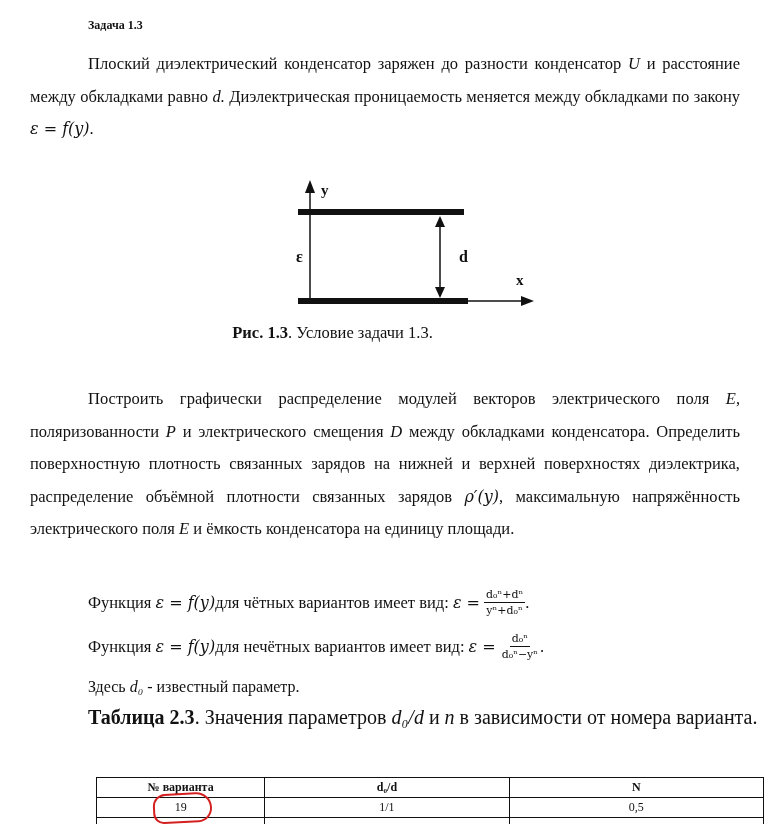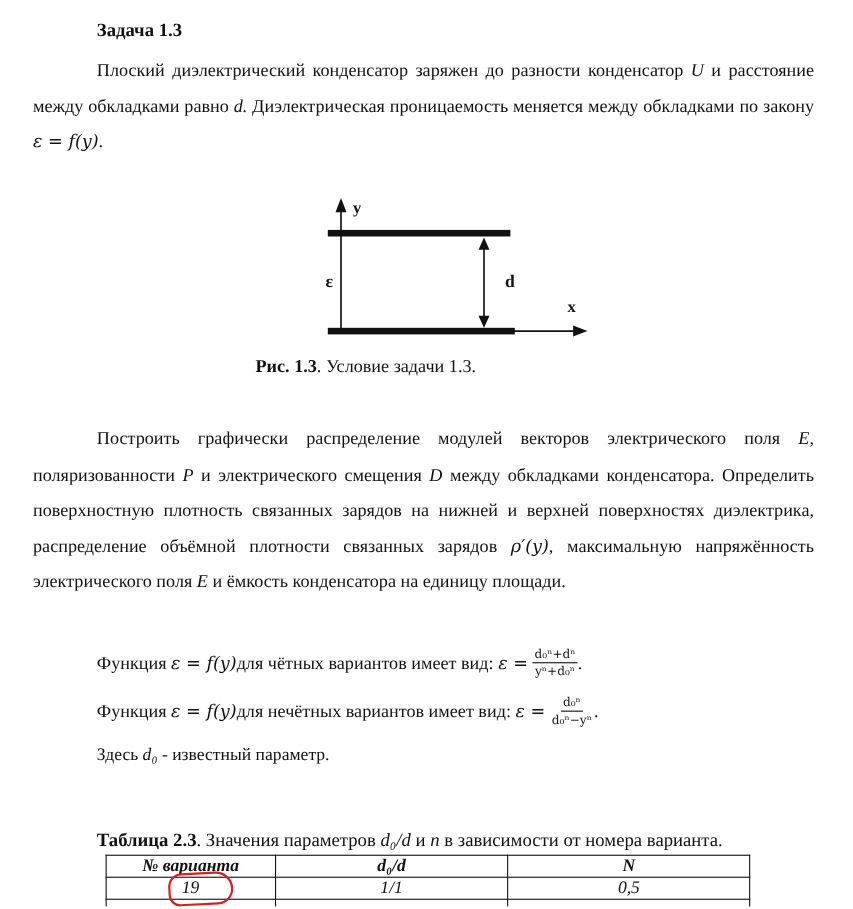--- a/index.html
+++ b/index.html
@@ -1,36 +1,36 @@
 <!DOCTYPE html>
 <html><head>
 <meta charset="utf-8">
 <style>
   html, body { margin: 0; padding: 0; background: #ffffff; }
   body { width: 775px; height: 826px; position: relative; overflow: hidden;
          font-family: "Liberation Serif", "DejaVu Serif", serif; color: #111; }
   .abs { position: absolute; }
-  .title { left: 88px; top: 18px; font-size: 17px; font-weight: bold; }
+  .title { left: 88px; top: 18px; font-size: 12px; font-weight: bold; }
   .para { font-size: 16.5px; line-height: 32.5px; text-align: justify; }
   .p1 { left: 30px; top: 48px; width: 710px; text-indent: 58px; }
   .p2 { left: 30px; top: 383px; width: 710px; text-indent: 58px; }
   i { font-style: italic; }
   .math { font-family: "DejaVu Serif", serif; font-style: italic; font-size: 16px; }
   .caption { left: 0; width: 665px; top: 323px; text-align: center; font-size: 16.5px; }
   .caption b { font-weight: bold; }
   .fx-line { left: 88px; font-size: 16.5px; display: flex; align-items: center; white-space: nowrap; }
   .fx1 { top: 588px; } .fx2 { top: 632px; }
   .frac { display: inline-flex; flex-direction: column; align-items: center; vertical-align: middle;
           font-family: "DejaVu Serif", serif; font-size: 11px; margin-left: 4px; }
   .frac .num { border-bottom: 1px solid #111; padding: 0 2px 1px 2px; }
   .frac .den { padding: 1px 2px 0 2px; }
   .here { left: 88px; top: 678px; font-size: 16px; }
-  .tcap { left: 88px; top: 754px; font-size: 17px; }
-  table.vt { position: absolute; left: 96px; top: 777px; width: 586px; border-collapse: collapse;
-             font-size: 16px; font-style: italic; }
+  .tcap { left: 88px; top: 706px; font-size: 20px; }
+  table.vt { position: absolute; left: 96px; top: 777px; width: 668px; border-collapse: collapse;
+             font-size: 12px; }
   table.vt td, table.vt th { border: 1.5px solid #111; text-align: center; padding: 0; height: 19px; line-height: 19px; }
   table.vt th { font-weight: bold; }
   table.vt td.cut { height: 6px; border-bottom: none; }
   .circle { position: absolute; left: 153px; top: 793px; width: 55px; height: 26px;
             border: 2px solid #d42020; border-radius: 14px 18px 16px 12px; transform: rotate(-3deg); }
 </style>
 </head>
 <body>
 
 <div class="abs title">Задача 1.3</div>

